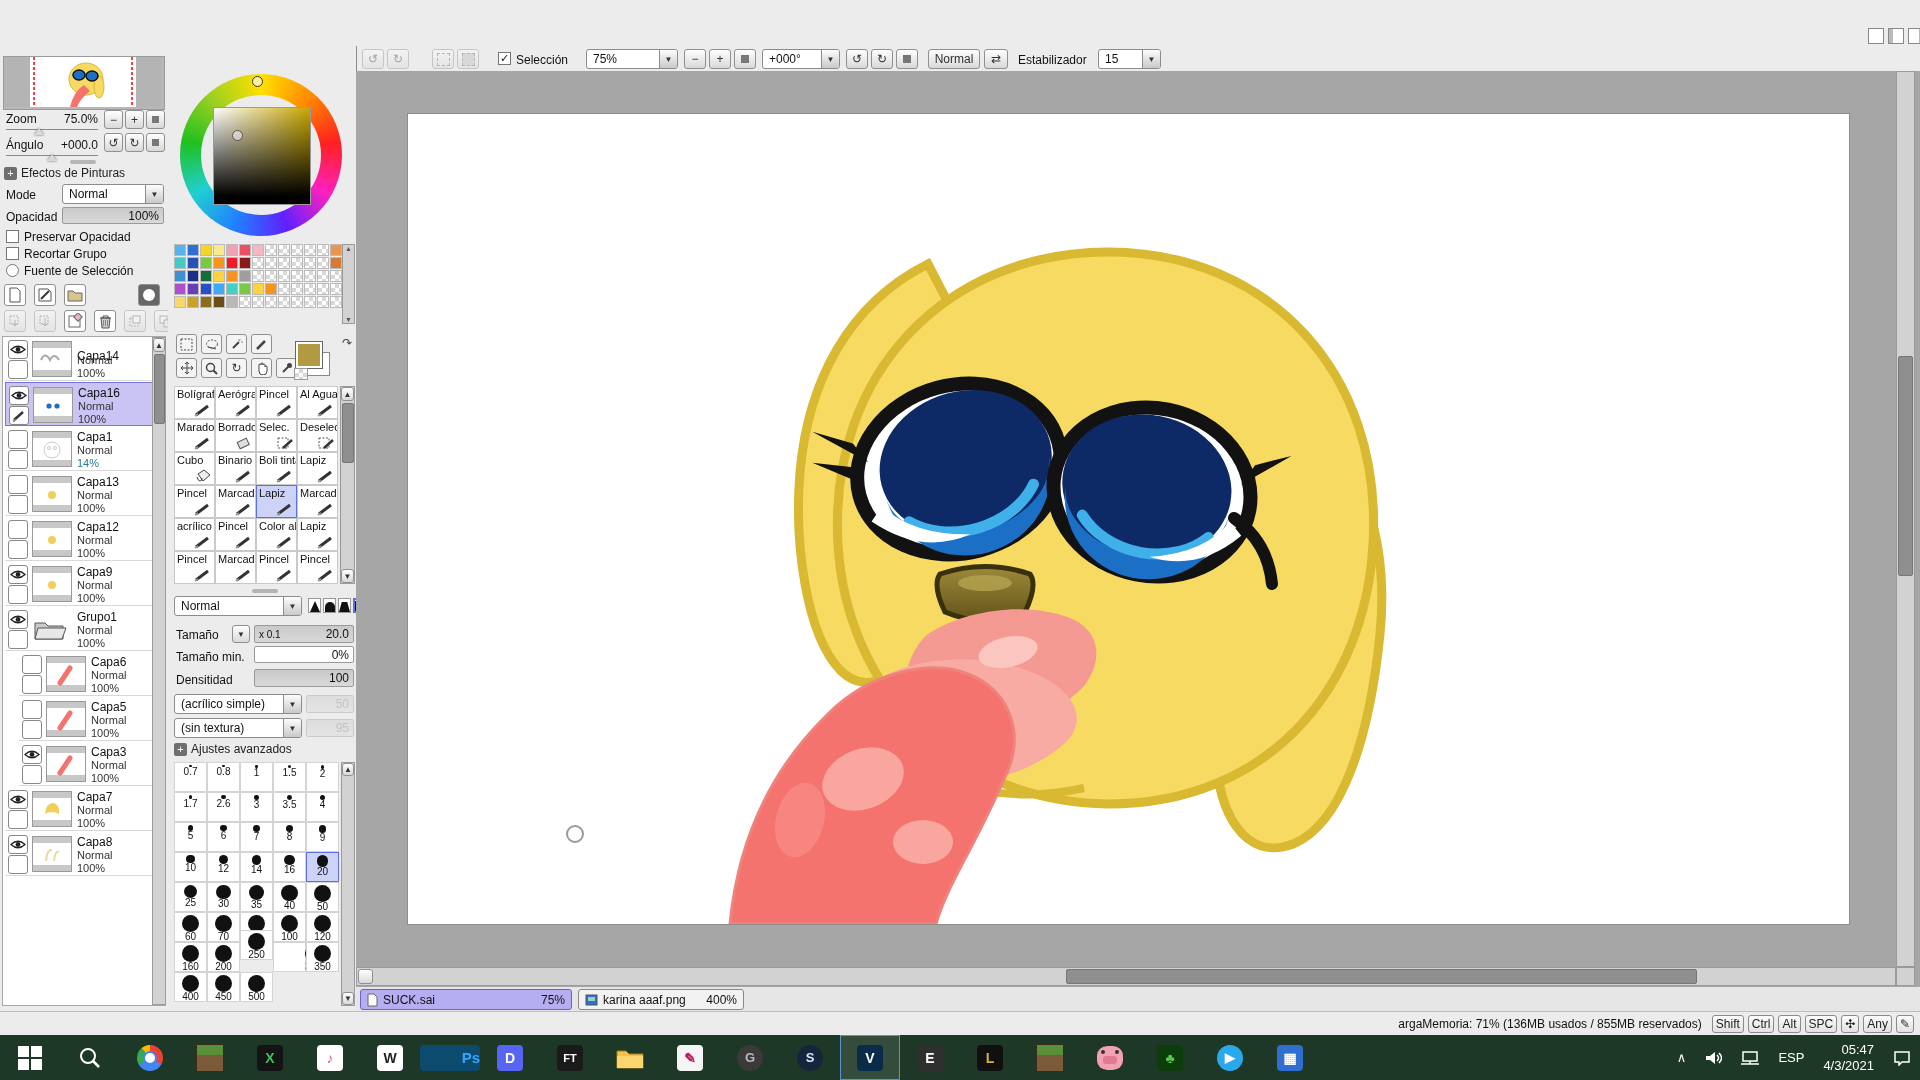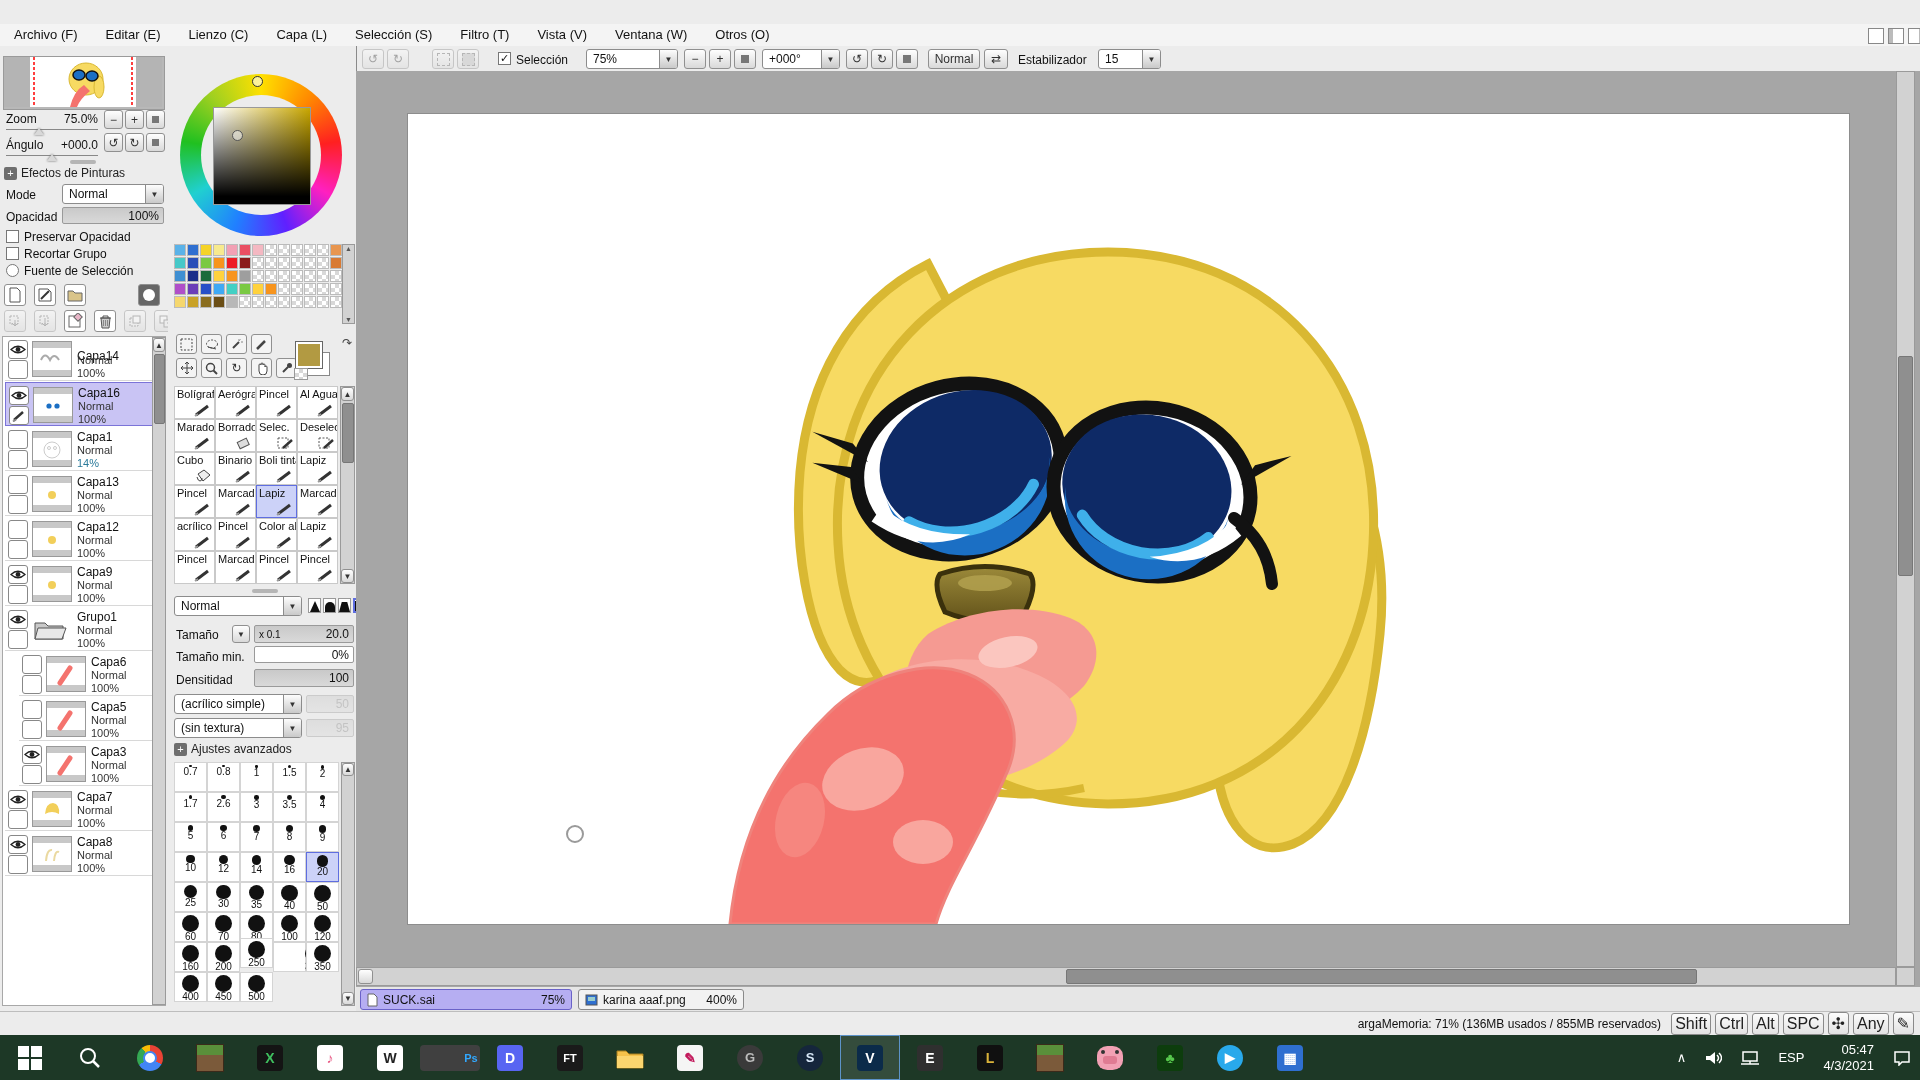--- a/index.html
+++ b/index.html
@@ -54,21 +54,21 @@
   .swcell{position:absolute;width:12px;height:12px;border:1px solid #bbb;box-sizing:border-box;}
   
   .workspace{left:356px;top:71px;width:1564px;height:916px;background:#a6a6a6;}
   .scroll-track{background:#d2d2d2;border:1px solid #9a9a9a;box-sizing:border-box;}
   .scroll-thumb{background:#8f8f8f;border:1px solid #777;box-sizing:border-box;border-radius:2px;}
   .tabbar{left:356px;top:987px;width:1564px;height:24px;background:#e6e6e6;}
   .tab{position:absolute;top:2px;height:21px;border:1px solid #8a8a8a;border-radius:3px;box-sizing:border-box;background:#f2f2f2;
     display:flex;align-items:center;font-size:12px;padding:0 6px;gap:5px;}
   .tab.active{background:#b6aef2;border-color:#6a62c8;}
   .statusbar{left:0;top:1011px;width:1920px;height:24px;background:#ececec;border-top:1px solid #bdbdbd;display:flex;align-items:center;justify-content:flex-end;gap:4px;padding-right:6px;box-sizing:border-box;}
-  .chip{border:1px solid #8a8a8a;border-radius:3px;background:linear-gradient(#fcfcfc,#e2e2e2);font-size:16px;padding:1px 3px;color:#222;}
+  .chip{border:1px solid #8a8a8a;border-radius:3px;background:linear-gradient(#fcfcfc,#e2e2e2);font-size:12px;padding:1px 3px;color:#222;}
   
   .taskbar{left:0;top:1035px;width:1920px;height:45px;background:#1d3826;display:flex;align-items:center;}
   .tb-slot{width:60px;height:45px;display:flex;align-items:center;justify-content:center;position:relative;}
   .tb-slot.active{background:rgba(255,255,255,.10);box-shadow:inset 0 0 0 1px #5d93c9;}
   .tb-sq{width:26px;height:26px;border-radius:4px;display:flex;align-items:center;justify-content:center;font-weight:bold;}
   .tb-circle{width:26px;height:26px;border-radius:50%;display:flex;align-items:center;justify-content:center;font-weight:bold;}
   .tray{margin-left:auto;display:flex;align-items:center;color:#fff;height:45px;}
   .tray .item{display:flex;align-items:center;justify-content:center;height:45px;padding:0 9px;font-size:13px;}
   .clock{display:flex;flex-direction:column;align-items:flex-end;justify-content:center;font-size:13px;line-height:16px;padding:0 10px;}
   
@@ -78,33 +78,20 @@
   .mini-ico{width:22px;height:17px;border:1px solid #9a9a9a;border-radius:2px;background:#f6f6f6;box-sizing:border-box;
     display:flex;align-items:center;justify-content:center;}
   .shape-btn{width:13px;height:15px;background:#fff;border:1px solid #999;box-sizing:border-box;display:flex;align-items:flex-end;justify-content:center;}
 </style>
 </head>
 <body>
 
 <div class="screen">
 
 
-  <div class="abs menubar">
-    <div id="menu-items" style="display:flex;">
-        <div class="menu-item">Archivo (F)</div>
-        <div class="menu-item">Editar (E)</div>
-        <div class="menu-item">Lienzo (C)</div>
-        <div class="menu-item">Capa (L)</div>
-        <div class="menu-item">Selección (S)</div>
-        <div class="menu-item">Filtro (T)</div>
-        <div class="menu-item">Vista (V)</div>
-        <div class="menu-item">Ventana (W)</div>
-        <div class="menu-item">Otros (O)</div>
-      </div>
-  </div>
   <div class="abs" style="left:1868px;top:28px;display:flex;gap:4px;">
     <div style="width:14px;height:14px;border:1px solid #888;background:#fff;"></div>
     <div style="width:14px;height:14px;border:1px solid #888;background:linear-gradient(90deg,#bbb 30%,#fff 30%);"></div>
     <div style="width:14px;height:14px;border:1px solid #888;background:linear-gradient(90deg,#fff 70%,#bbb 70%);"></div>
   </div>
 
   <div class="abs toolbar"></div>
 
   <div class="abs" style="left:174px;top:49px;display:flex;gap:3px;">
     <div class="mini-ico">
@@ -892,21 +879,21 @@
           <div class="sv">120</div>
         </div>
         <div class="sizecell" style="left: 0px; top: 180px;">
           <div class="dot" style="width: 17px; height: 17px;"></div>
           <div class="sv">160</div>
         </div>
         <div class="sizecell" style="left: 33px; top: 180px;">
           <div class="dot" style="width: 17px; height: 17px;"></div>
           <div class="sv">200</div>
         </div>
-        <div class="sizecell" style="left: 66px; top: 168px; margin-top: 8px;">
+        <div class="sizecell" style="left: 66px; top: 168px;">
           <div class="dot" style="width: 17px; height: 17px;"></div>
           <div class="sv">250</div>
         </div>
         <div class="sizecell" style="left: 99px; top: 180px; padding-left: 31px;">
           <div class="dot" style="width: 17px; height: 17px;"></div>
           <div class="sv">300</div>
         </div>
         <div class="sizecell" style="left: 132px; top: 180px;">
           <div class="dot" style="width: 17px; height: 17px;"></div>
           <div class="sv">350</div>
@@ -1048,21 +1035,21 @@
         <div class="tb-slot">
           <div class="tb-sq" style="background:#141414;color:#3fbf5f;font-size:14px;">X</div>
         </div>
         <div class="tb-slot">
           <div class="tb-sq" style="background:#ffffff;color:#e75480;font-size:14px;">♪</div>
         </div>
         <div class="tb-slot">
           <div class="tb-sq" style="background:#ffffff;color:#222222;font-size:14px;">W</div>
         </div>
         <div class="tb-slot">
-          <div class="tb-sq" style="background:#404040;color:#31a8ff;font-size:11px;padding-left:42px;">Ps</div>
+          <div class="tb-sq" style="background:#0c4a6e;color:#31a8ff;font-size:15px;padding-left:42px;">Ps</div>
         </div>
         <div class="tb-slot">
           <div class="tb-sq" style="background:#5865f2;color:#ffffff;font-size:14px;">D</div>
         </div>
         <div class="tb-slot">
           <div class="tb-sq" style="background:#1a1a1a;color:#ffffff;font-size:11px;">FT</div>
         </div>
         <div class="tb-slot">
           <svg width="28" height="22">
             <path d="M1 4 h9 l3 3 h14 v14 h-26 Z" fill="#f5c14a" stroke="#a87f1d"></path>

